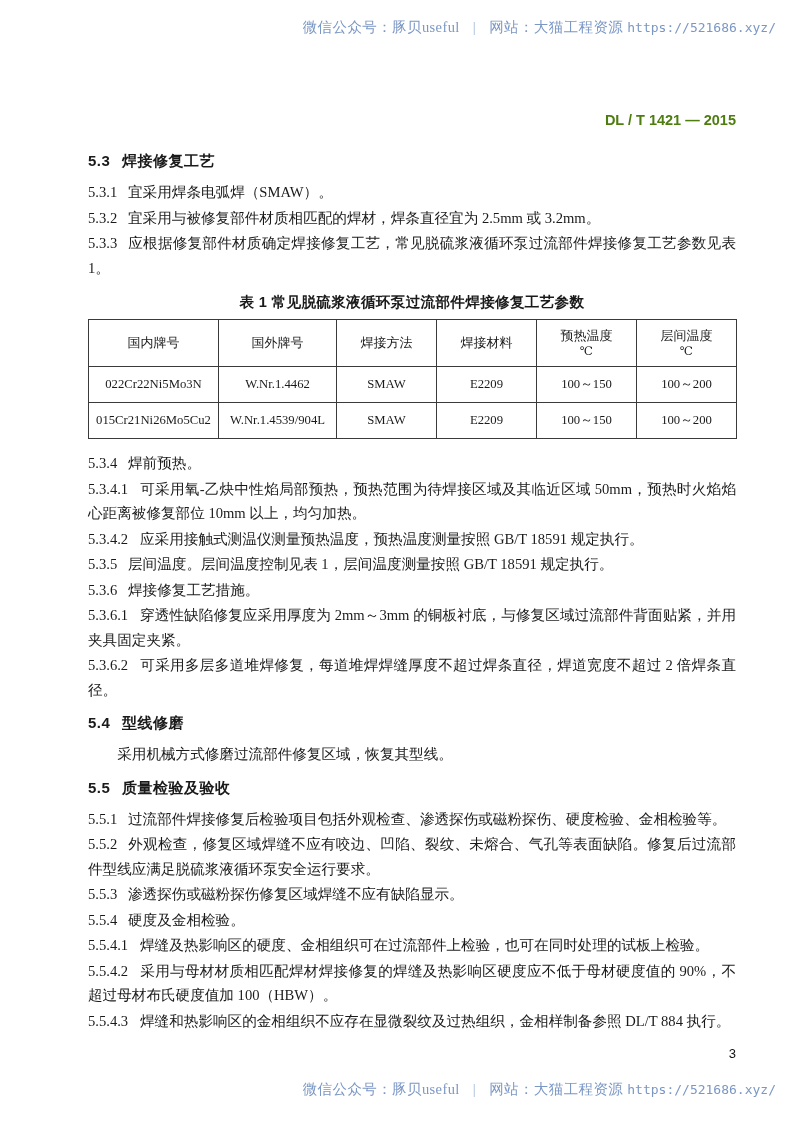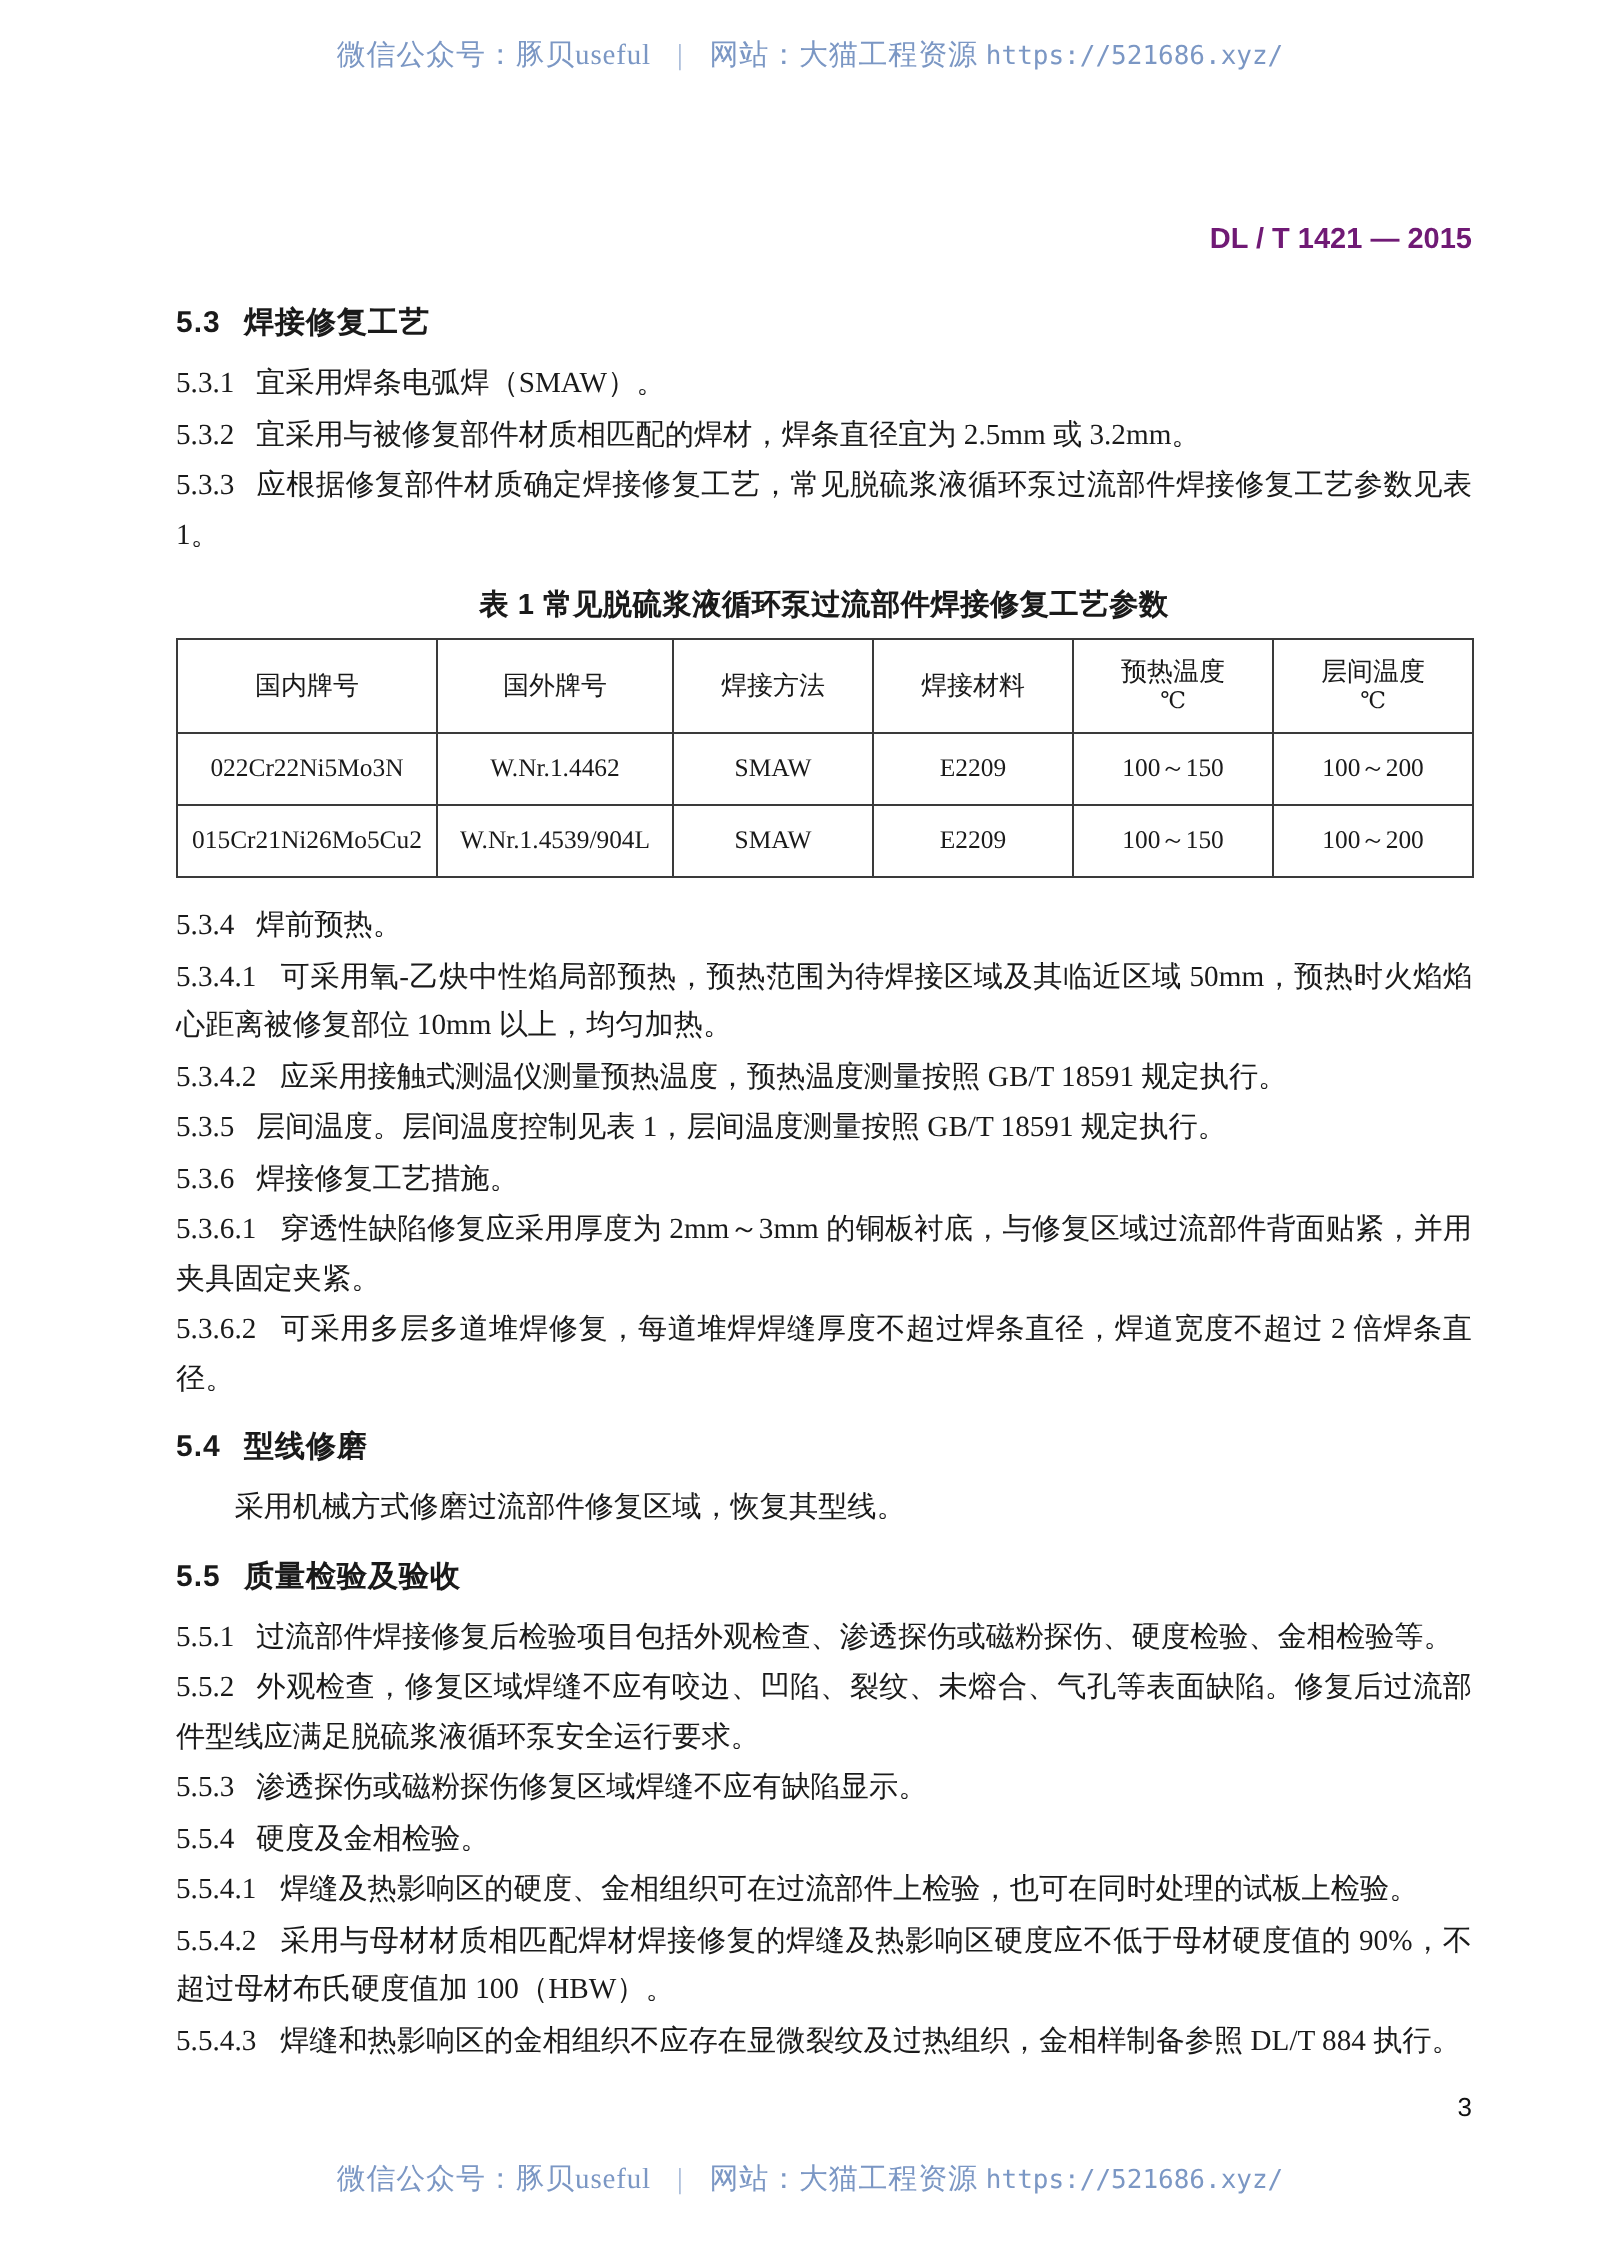--- a/index.html
+++ b/index.html
@@ -18,23 +18,23 @@
   .page {
     position: relative;
     width: 800px;
     height: 1129px;
     box-sizing: border-box;
   }
 
   
   .watermark {
     position: absolute;
-    left: 17px;
+    left: 0;
     width: 776px;
-    text-align: center;
+    text-align: right;
     color: #7b97c4;
     font-size: 14.5px;
     letter-spacing: 0.4px;
     white-space: nowrap;
     font-family: "Liberation Serif", "DejaVu Serif", serif;
   }
   .watermark-top { top: 18px; }
   .watermark-bottom { top: 1080px; }
   .watermark .sep {
     display: inline-block;
@@ -49,21 +49,21 @@
 
   
   .runhead {
     position: absolute;
     top: 112px;
     left: 88px;
     width: 648px;
     text-align: right;
     font-size: 14.5px;
     font-family: "Liberation Sans", "DejaVu Sans", sans-serif;
-    color: #701a75;
+    color: #4d7c0f;
     font-weight: 700;
   }
 
   
   .content {
     position: absolute;
     top: 140px;
     left: 88px;
     width: 648px;
   }

